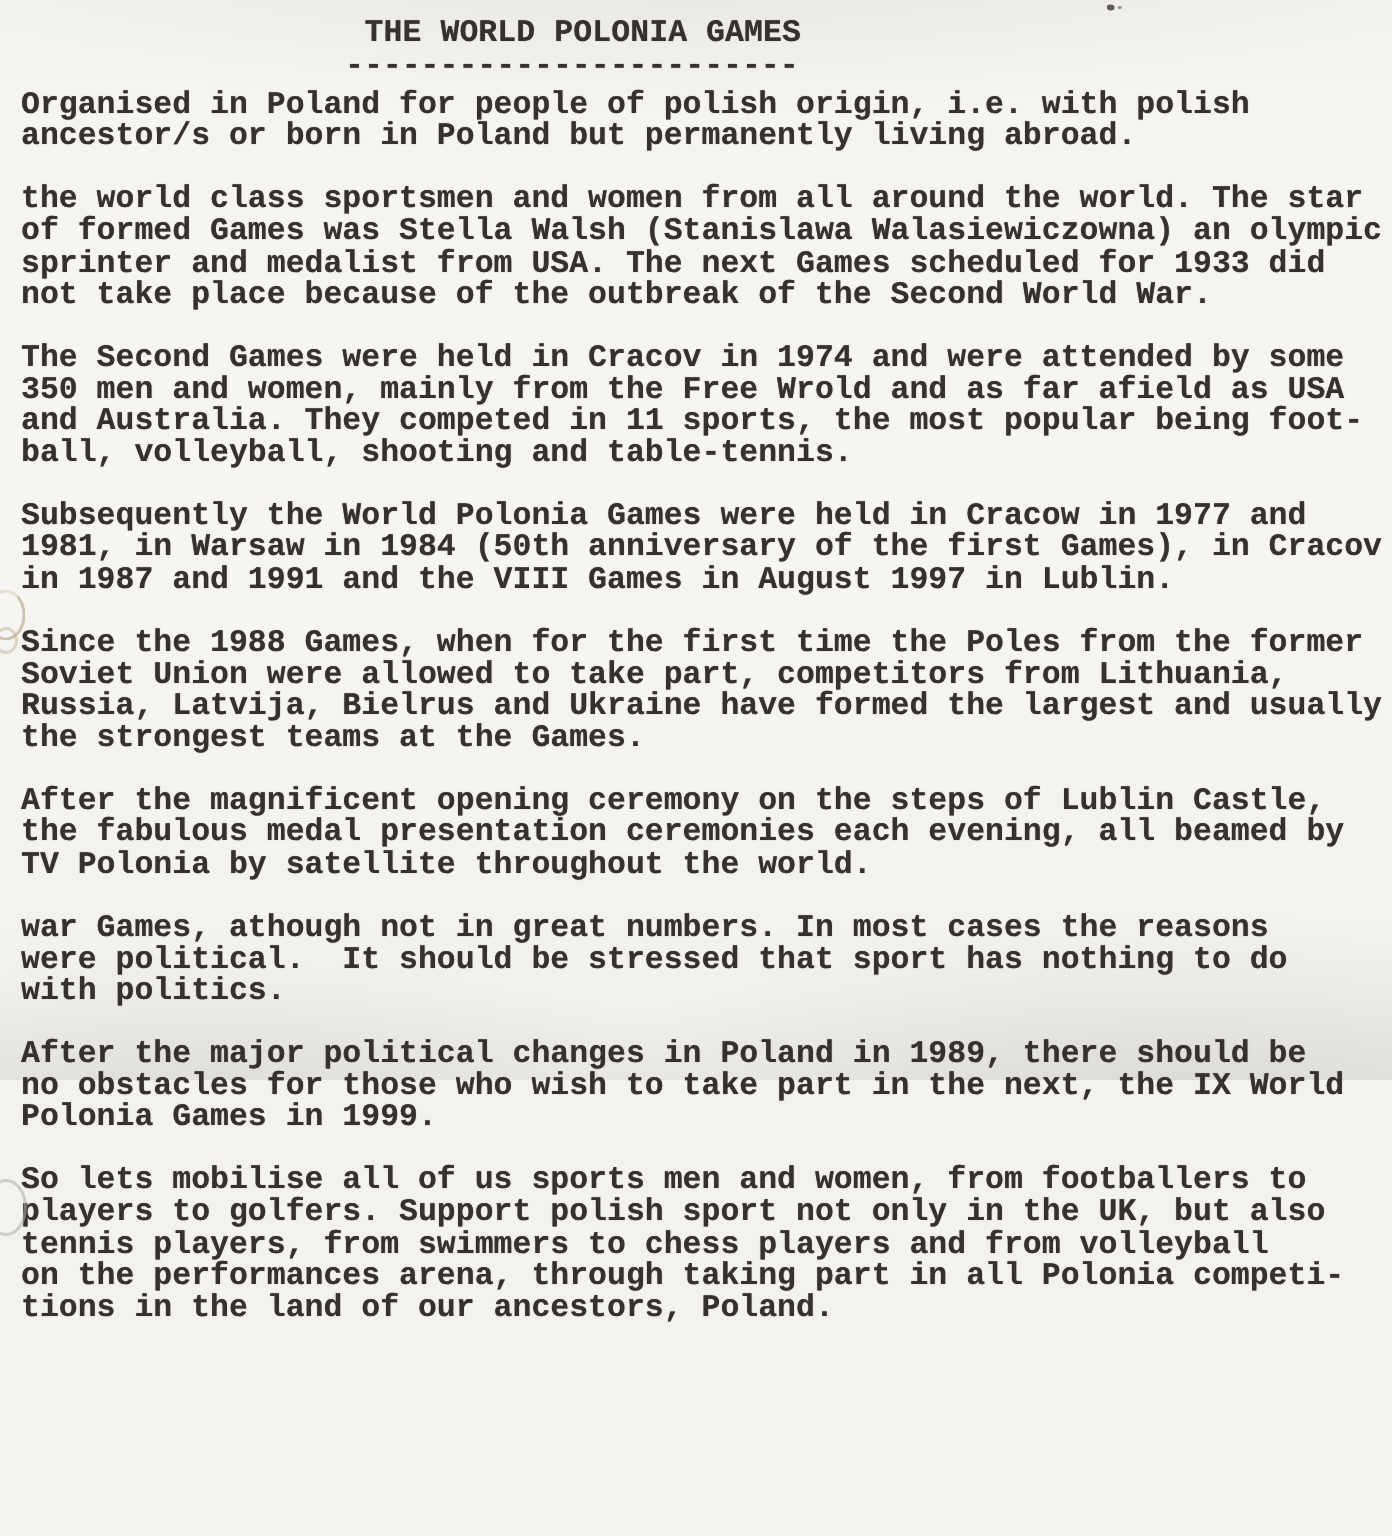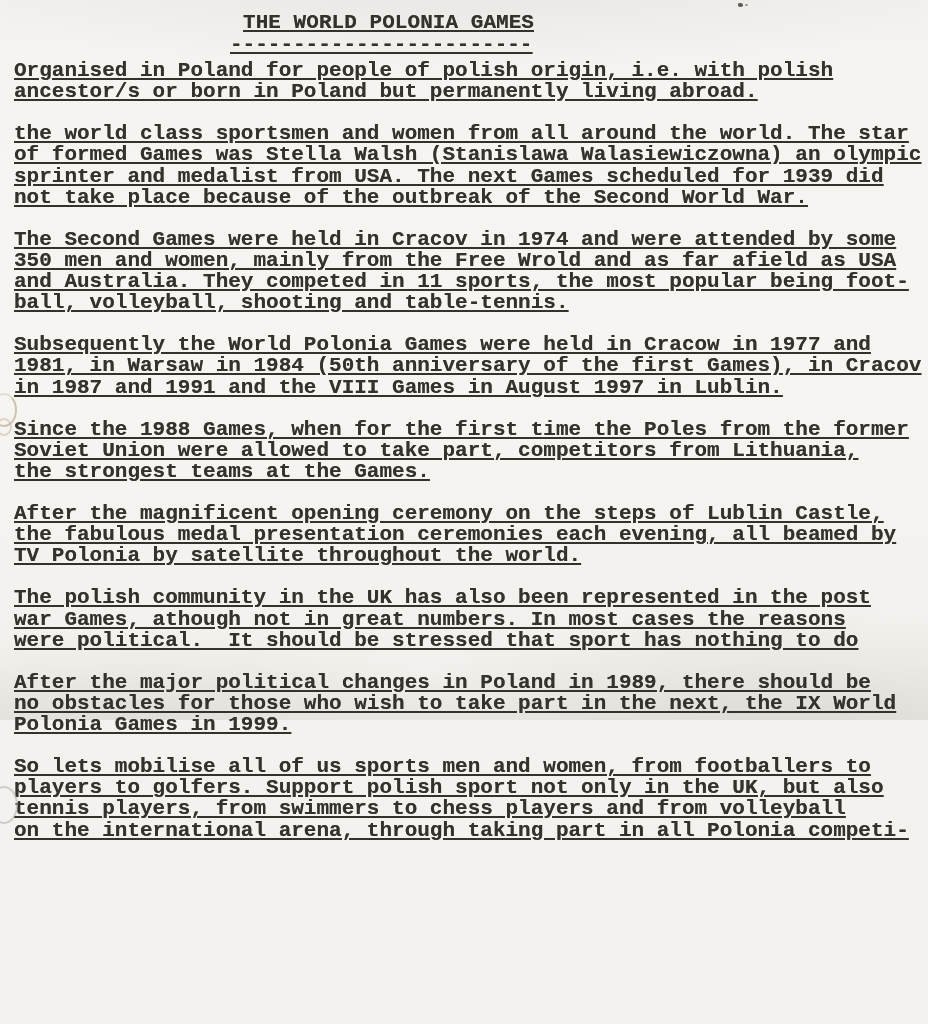--- a/index.html
+++ b/index.html
@@ -18,21 +18,20 @@
       radial-gradient(ellipse 600px 180px at 85% 102%, rgba(190,186,178,0.35), rgba(190,186,178,0) 70%),
       radial-gradient(ellipse 500px 140px at 15% 101%, rgba(195,191,183,0.30), rgba(195,191,183,0) 70%),
       radial-gradient(ellipse 700px 120px at 50% -2%, rgba(205,202,196,0.25), rgba(205,202,196,0) 75%),
       linear-gradient(180deg, #f2f1ee 0%, #f5f4f1 8%, #f6f5f2 55%, #f2f1ed 92%, #ecebe7 100%);
     font-family: "Liberation Mono", "DejaVu Sans Mono", monospace;
     font-weight: bold;
     color: #35322e;
     text-shadow: 0 0 0.6px rgba(52,48,44,0.65);
     box-sizing: border-box;
     padding: 12px 0 16px 14px;
-    text-decoration: underline;
   }
   .txt {
     font-size: 21px;
     white-space: pre;
     letter-spacing: 0;
   }
   .doc-title {
     line-height: 21px;
     height: 21px;
     padding-left: 229px;
@@ -102,55 +101,57 @@
   </div>
 
   <div id="paragraphs">
       <div class="para">
         <div class="txt line">Organised in Poland for people of polish origin, i.e. with polish</div>
         <div class="txt line">ancestor/s or born in Poland but permanently living abroad.</div>
       </div>
       <div class="para">
         <div class="txt line">the world class sportsmen and women from all around the world. The star</div>
         <div class="txt line">of formed Games was Stella Walsh (Stanislawa Walasiewiczowna) an olympic</div>
-        <div class="txt line">sprinter and medalist from USA. The next Games scheduled for 1939 did</div>
+        <div class="txt line">sprinter and medalist from USA. The next Games scheduled for 1933 did</div>
         <div class="txt line">not take place because of the outbreak of the Second World War.</div>
       </div>
       <div class="para">
         <div class="txt line">The Second Games were held in Cracov in 1974 and were attended by some</div>
         <div class="txt line">350 men and women, mainly from the Free Wrold and as far afield as USA</div>
         <div class="txt line">and Australia. They competed in 11 sports, the most popular being foot-</div>
         <div class="txt line">ball, volleyball, shooting and table-tennis.</div>
       </div>
       <div class="para">
         <div class="txt line">Subsequently the World Polonia Games were held in Cracow in 1977 and</div>
         <div class="txt line">1981, in Warsaw in 1984 (50th anniversary of the first Games), in Cracov</div>
         <div class="txt line">in 1987 and 1991 and the VIII Games in August 1997 in Lublin.</div>
       </div>
       <div class="para">
         <div class="txt line">Since the 1988 Games, when for the first time the Poles from the former</div>
         <div class="txt line">Soviet Union were allowed to take part, competitors from Lithuania,</div>
+        <div class="txt line">Russia, Latvija, Bielrus and Ukraine have formed the largest and usually</div>
         <div class="txt line">the strongest teams at the Games.</div>
       </div>
       <div class="para">
         <div class="txt line">After the magnificent opening ceremony on the steps of Lublin Castle,</div>
         <div class="txt line">the fabulous medal presentation ceremonies each evening, all beamed by</div>
         <div class="txt line">TV Polonia by satellite throughout the world.</div>
       </div>
       <div class="para">
-        <div class="txt line">The polish community in the UK has also been represented in the post</div>
         <div class="txt line">war Games, athough not in great numbers. In most cases the reasons</div>
         <div class="txt line">were political.  It should be stressed that sport has nothing to do</div>
+        <div class="txt line">with politics.</div>
       </div>
       <div class="para">
         <div class="txt line">After the major political changes in Poland in 1989, there should be</div>
         <div class="txt line">no obstacles for those who wish to take part in the next, the IX World</div>
         <div class="txt line">Polonia Games in 1999.</div>
       </div>
       <div class="para">
         <div class="txt line">So lets mobilise all of us sports men and women, from footballers to</div>
         <div class="txt line">players to golfers. Support polish sport not only in the UK, but also</div>
         <div class="txt line">tennis players, from swimmers to chess players and from volleyball</div>
-        <div class="txt line">on the international arena, through taking part in all Polonia competi-</div>
+        <div class="txt line">on the performances arena, through taking part in all Polonia competi-</div>
+        <div class="txt line">tions in the land of our ancestors, Poland.</div>
       </div>
     </div>
 
 </div>
 
 </body></html>

